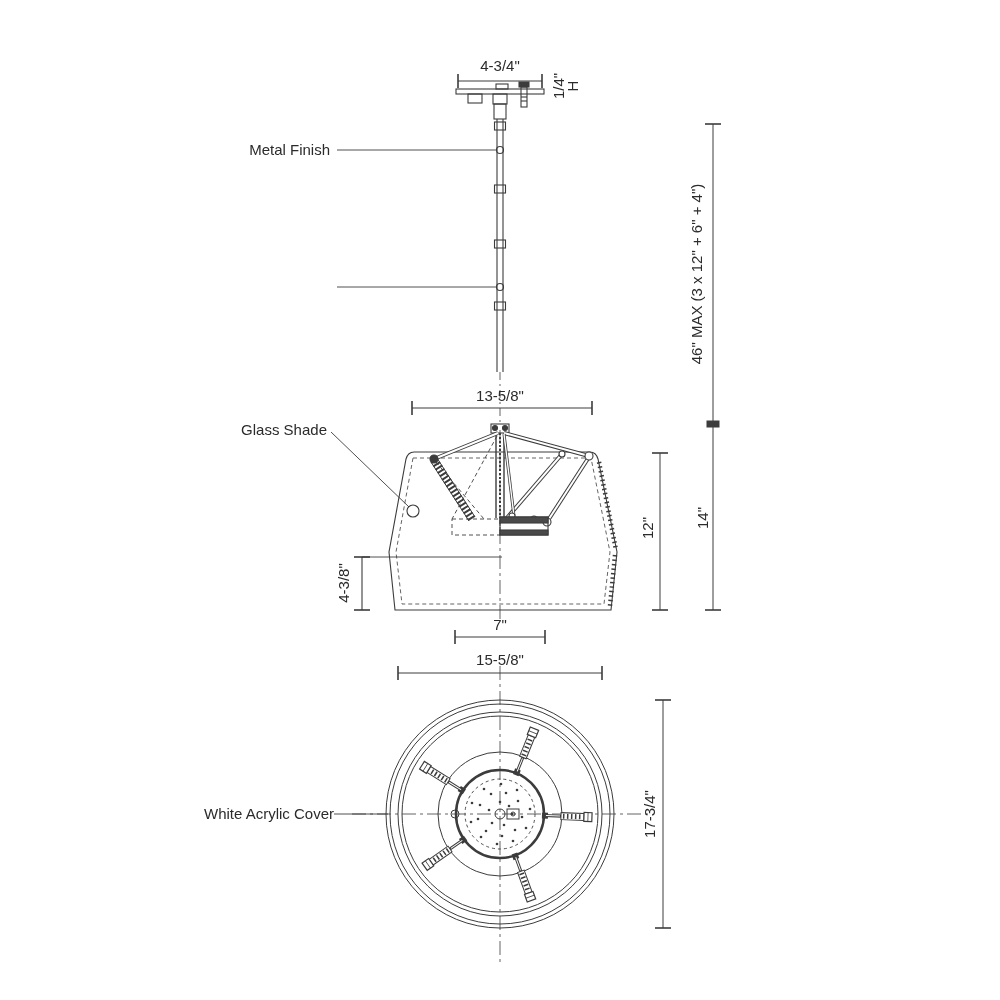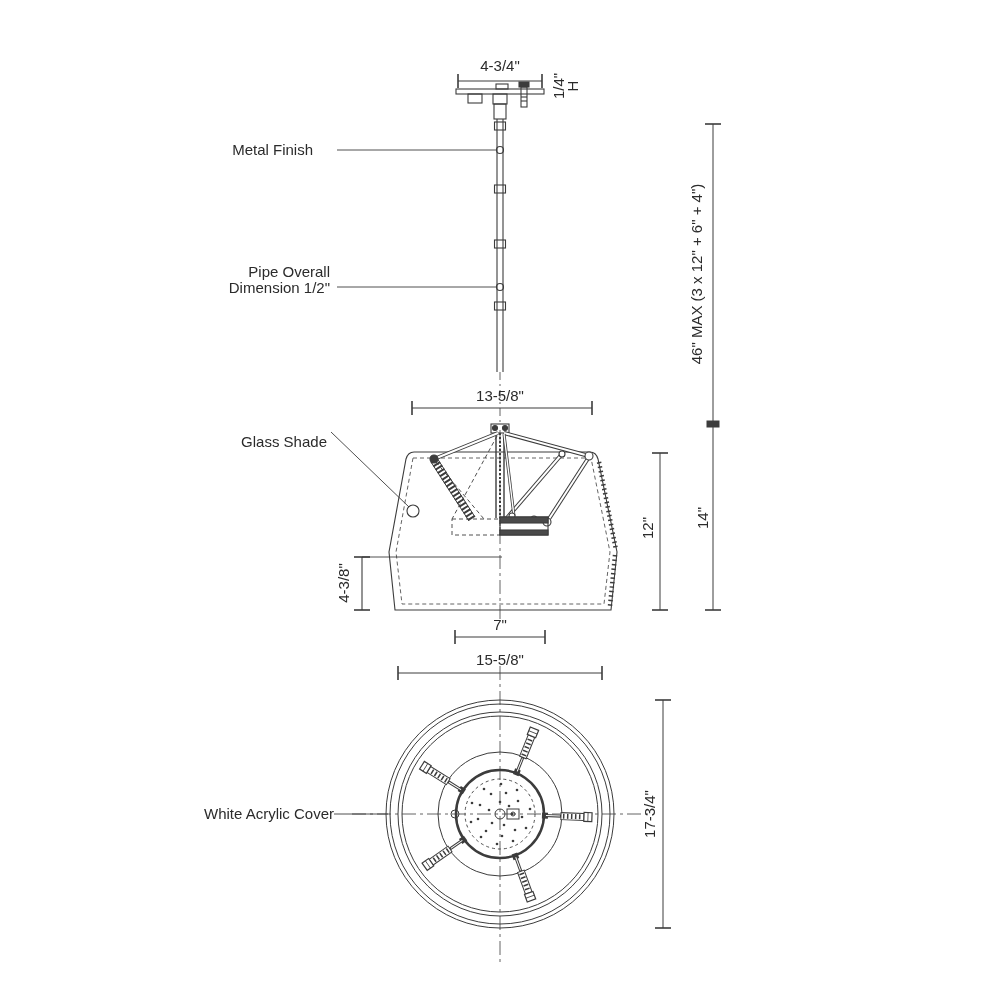--- a/index.html
+++ b/index.html
@@ -232,40 +232,36 @@
   </g>
 </svg>
 
 <div class="lbl ctr" style="left:450px;top:58px;width:100px;">4-3/4"</div>
 
 <div class="lbl rot rot2line" style="left:550px;top:72px;width:32px;">
   <span>1/4"</span>
   <span>H</span>
 </div>
 
-<div class="lbl ra" style="left:163px;top:142px;width:150px;">Metal Finish</div>
-
-<div class="lbl ra" style="left:170px;top:264px;width:160px;">
-  <div>Pipe Overall</div>
-  <div>Dimension 1/2"</div>
+<div class="lbl ra" style="left:180px;top:142px;width:150px;">Metal Finish</div>
+
+
+<div class="lbl rot ctr" style="left:577px;top:266px;width:240px;">46" MAX (3 x 12" + 6" + 4")</div>
+
+<div class="lbl ctr" style="left:450px;top:388px;width:100px;">13-5/8"</div>
+
+<div class="lbl ra" style="left:177px;top:422px;width:150px;">Glass Shade</div>
+
+<div class="lbl rot ctr" style="left:618px;top:520px;width:60px;">12"</div>
+
+<div class="lbl rot ctr" style="left:673px;top:510px;width:60px;">14"</div>
+
+<div class="lbl rot ctr" style="left:304px;top:575px;width:80px;">4-3/8"</div>
+
+<div class="lbl ctr" style="left:470px;top:617px;width:60px;">7"</div>
+
+<div class="lbl ctr" style="left:450px;top:652px;width:100px;">15-5/8"</div>
+
+<div class="lbl ra" style="left:184px;top:806px;width:150px;">White Acrylic Cover</div>
+
+<div class="lbl rot ctr" style="left:605px;top:806px;width:90px;">17-3/4"</div>
+
 </div>
 
-<div class="lbl rot ctr" style="left:577px;top:266px;width:240px;">46" MAX (3 x 12" + 6" + 4")</div>
-
-<div class="lbl ctr" style="left:450px;top:388px;width:100px;">13-5/8"</div>
-
-<div class="lbl ra" style="left:177px;top:434px;width:150px;">Glass Shade</div>
-
-<div class="lbl rot ctr" style="left:618px;top:520px;width:60px;">12"</div>
-
-<div class="lbl rot ctr" style="left:673px;top:510px;width:60px;">14"</div>
-
-<div class="lbl rot ctr" style="left:304px;top:575px;width:80px;">4-3/8"</div>
-
-<div class="lbl ctr" style="left:470px;top:617px;width:60px;">7"</div>
-
-<div class="lbl ctr" style="left:450px;top:652px;width:100px;">15-5/8"</div>
-
-<div class="lbl ra" style="left:184px;top:806px;width:150px;">White Acrylic Cover</div>
-
-<div class="lbl rot ctr" style="left:605px;top:806px;width:90px;">17-3/4"</div>
-
-</div>
-
 </body></html>

